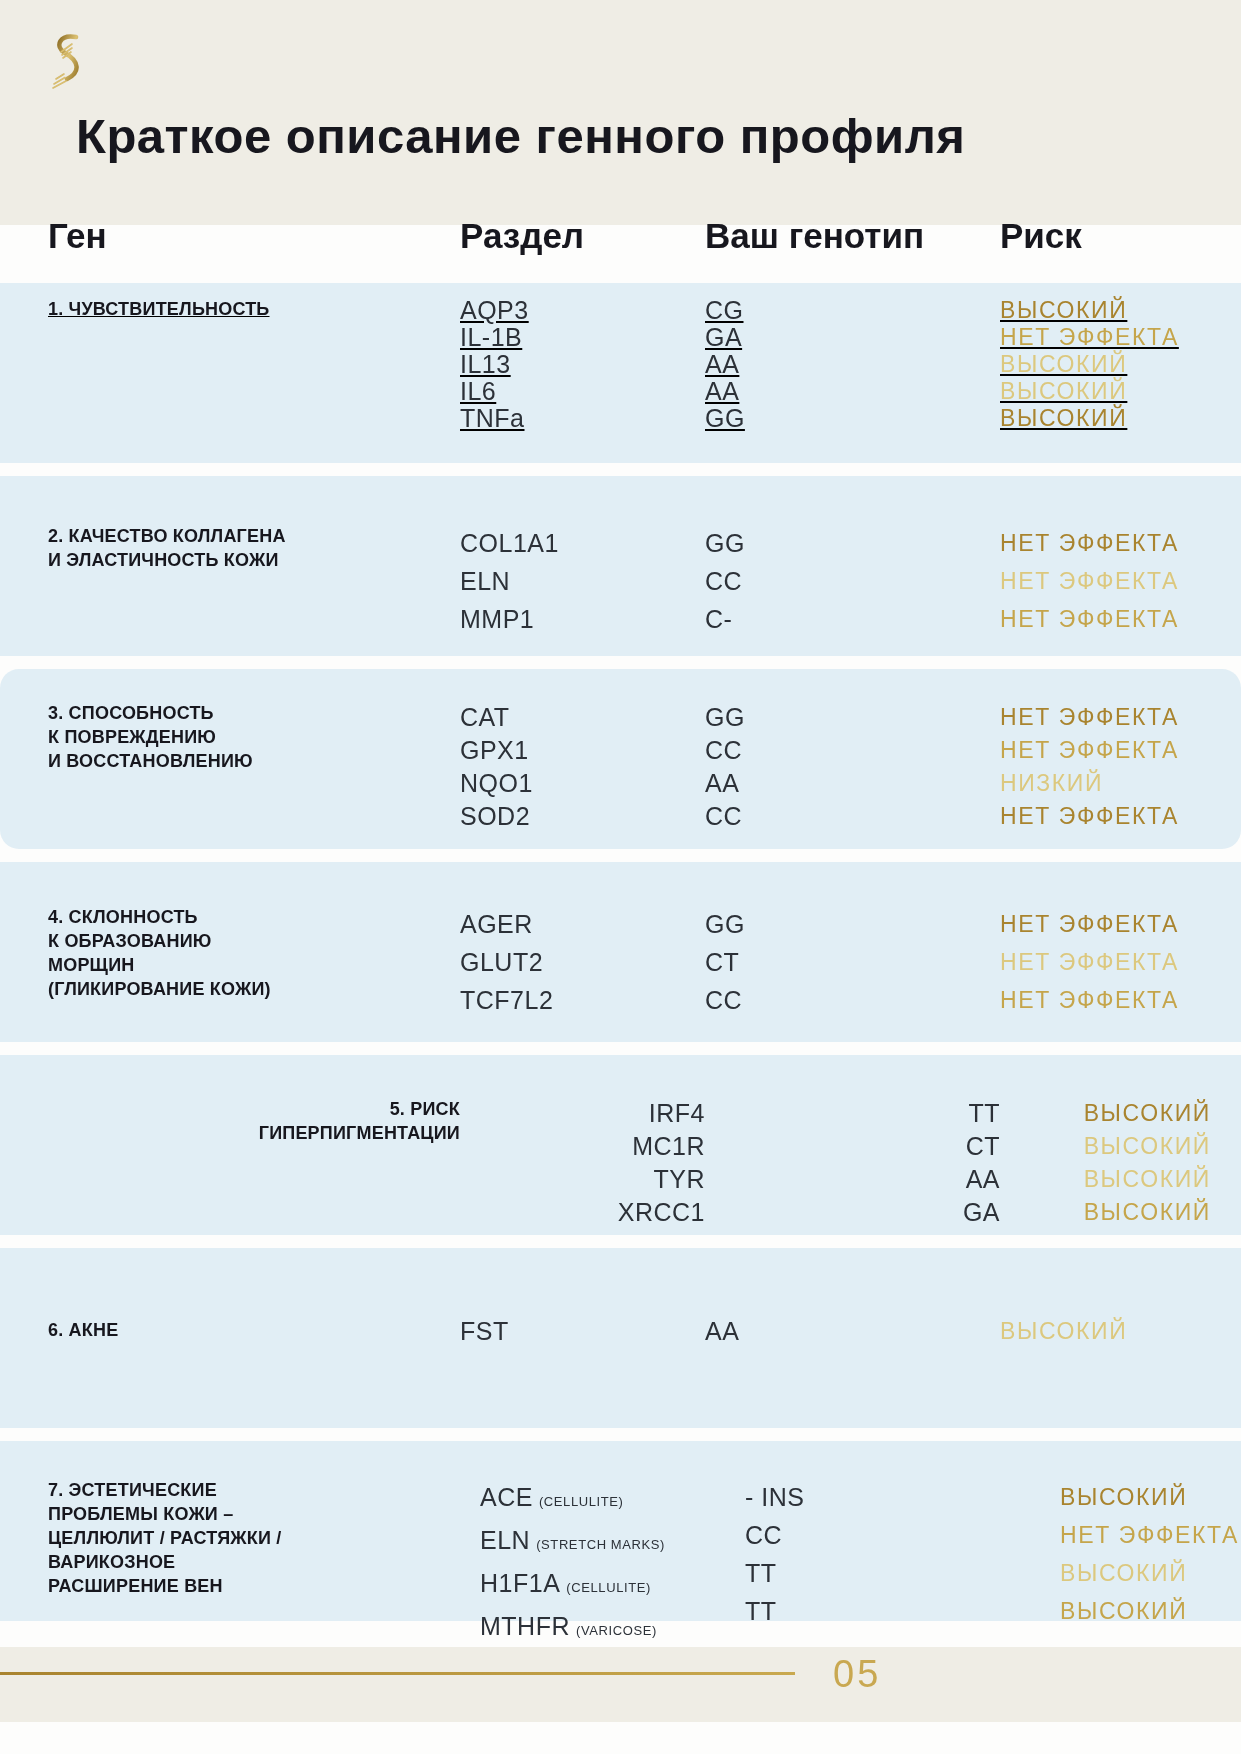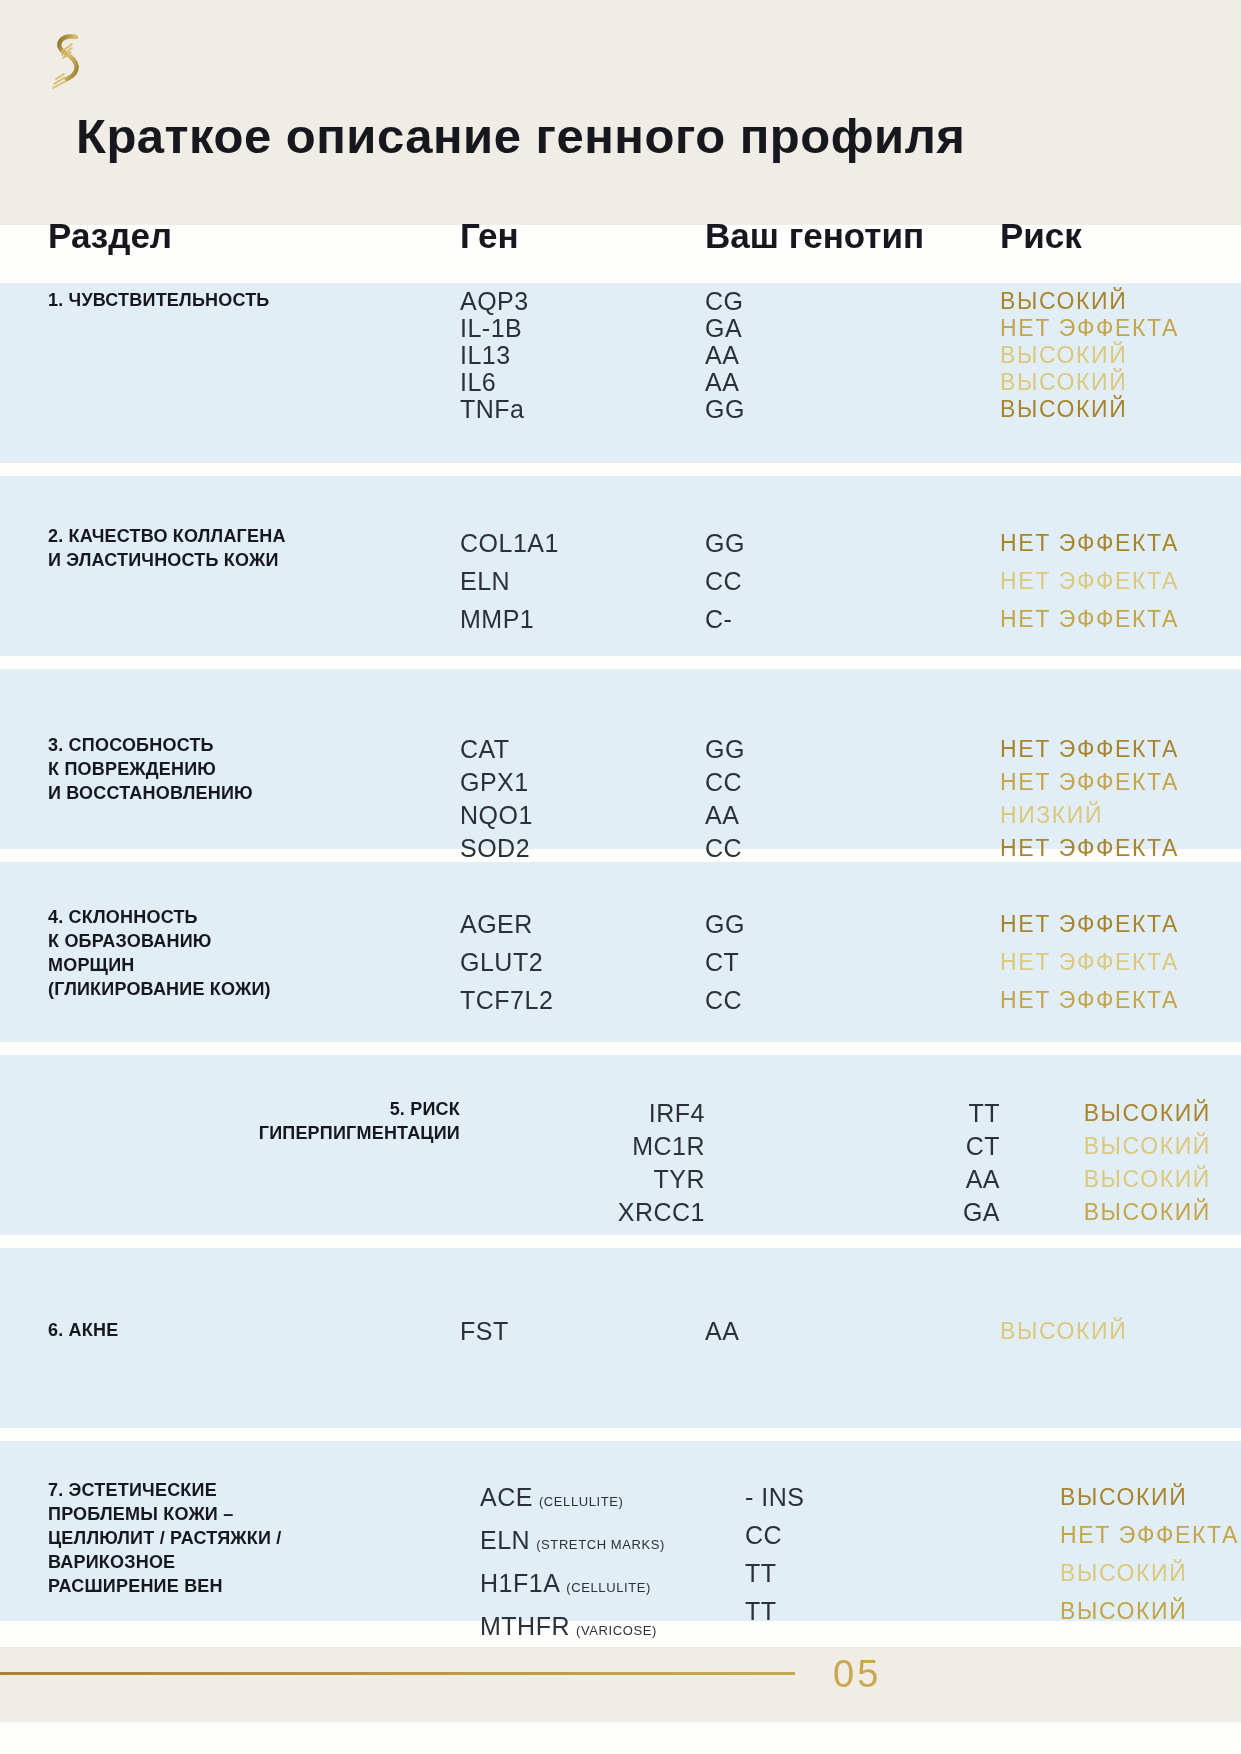--- a/index.html
+++ b/index.html
@@ -86,23 +86,23 @@
     letter-spacing:0.6px;
     margin-left:6px;
     color:#2c3138;
   }
   .risk{
     font-size:23px;
     font-weight:400;
     letter-spacing:1.6px;
   }
   
-  .s1{padding-top:5px; --pitch:27px;}
+  .s1{padding-top:14px;text-decoration:underline; --pitch:27px;}
   .s2{padding-top:48px; --pitch:38px;}
-  .s3{padding-top:64px; --pitch:33px;}
+  .s3{padding-top:32px;border-radius:19px; --pitch:33px;}
   .s4{padding-top:43px; --pitch:38px;}
   .s5{padding-top:42px;text-align:right; --pitch:33px;}
   .s6{padding-top:70px; --pitch:27px;}
   .s7{padding-top:37px; --pitch:38px;}
   
   .footer{
     position:absolute; left:0; right:0;
     top:1647px; height:75px;
     background:#efede5;
   }
@@ -140,22 +140,22 @@
         <path d="M21 19 L13 25"></path>
         <path d="M16 48 L3 55"></path>
         <path d="M15 44.5 L4 51"></path>
         <path d="M14 41 L6 46"></path>
       </g>
     </svg>
     <h1 class="page-title">Краткое описание генного профиля</h1>
   </div>
 
   <div class="col-headers cols">
+    <div>Ген</div>
     <div>Раздел</div>
-    <div>Ген</div>
     <div>Ваш генотип</div>
     <div>Риск</div>
   </div>
 
   <div class="bands" id="bands">
       <div class="band cols s1">
         <div class="sec-title">1. ЧУВСТВИТЕЛЬНОСТЬ</div>
         <div class="stack">
           <div class="line gene">AQP3</div>
           <div class="line gene">IL-1B</div>

